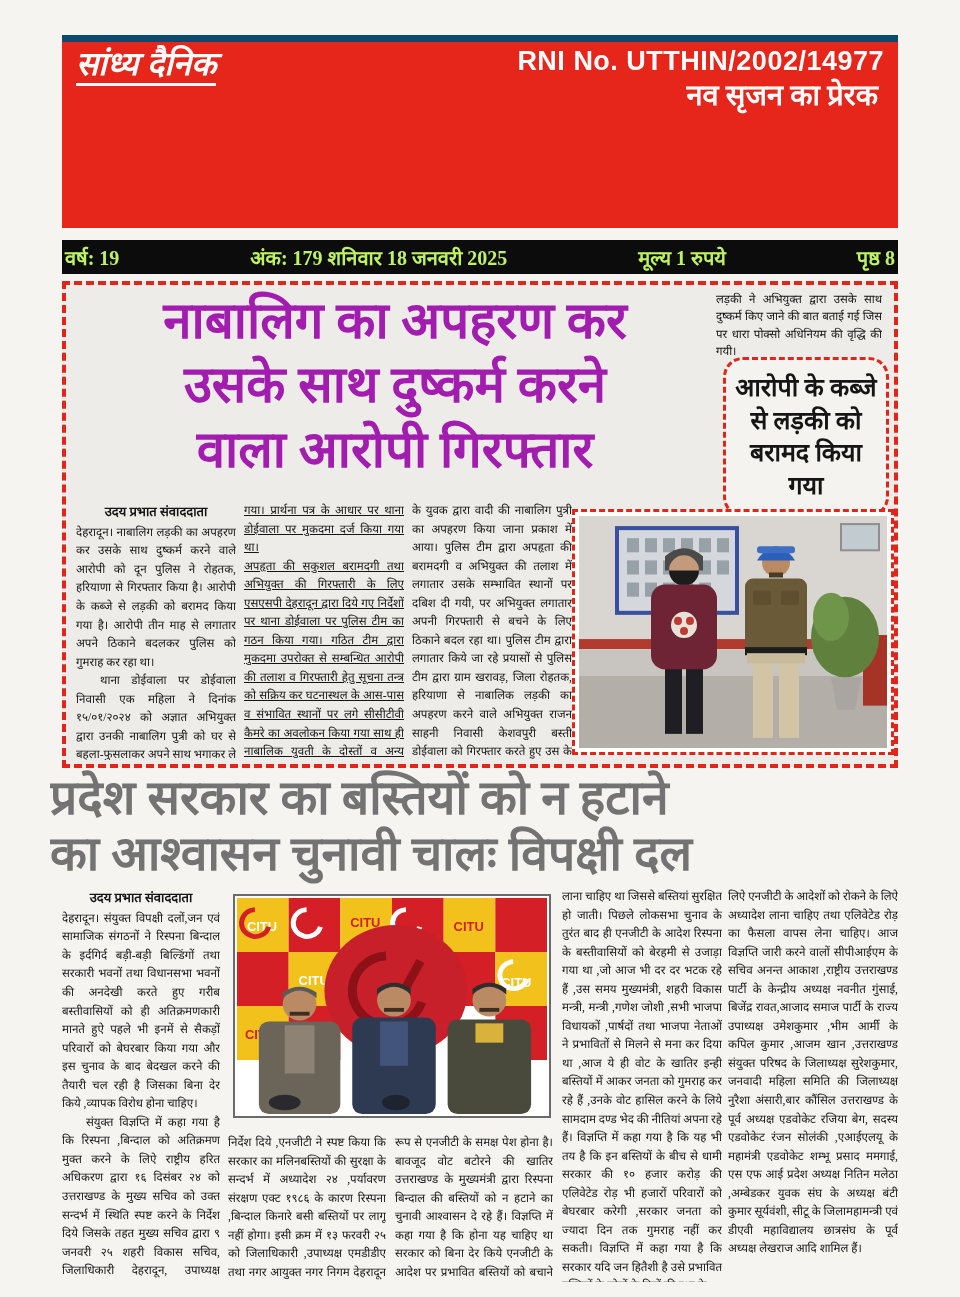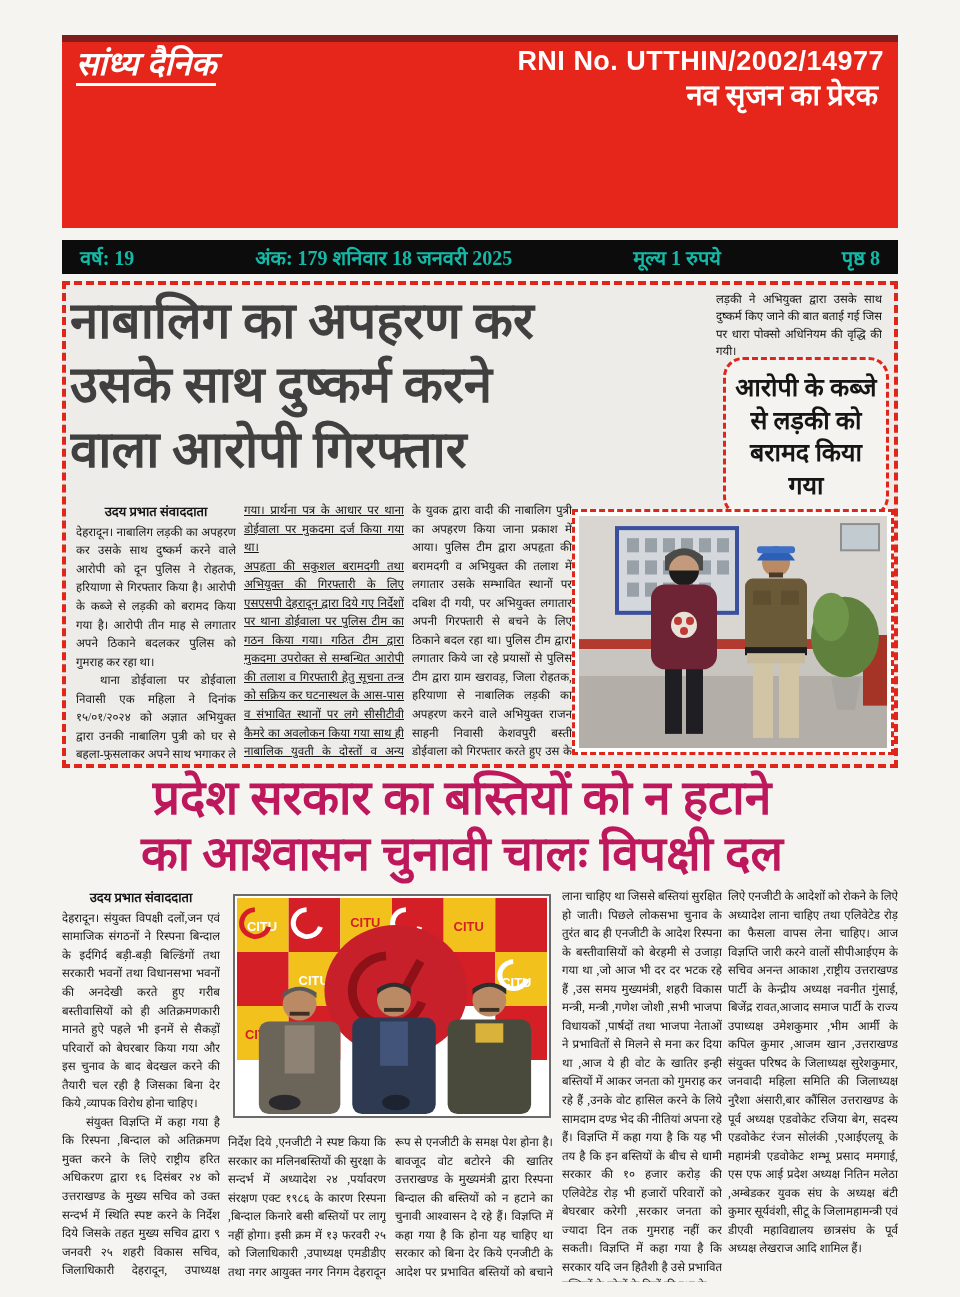--- a/index.html
+++ b/index.html
@@ -6,49 +6,49 @@
   .page {
     position:relative; width:960px; height:1297px;
     background:#f5f4f1; overflow:hidden;
     font-family:"Liberation Serif","DejaVu Serif",serif;
     color:#151515;
   }
   
   .masthead {
     position:absolute; left:62px; top:35px; width:836px; height:193px;
     background:#e6261a; color:#fff; box-sizing:border-box;
-    border-top:7px solid #7f1d1d; padding:4px 14px 2px;
+    border-top:7px solid #0c4a6e; padding:4px 14px 2px;
   }
   .mast-row1 { display:flex; justify-content:space-between; align-items:flex-start; }
   .tagline-top {
     font-size:33px; font-weight:bold; font-style:italic;
     border-bottom:3px solid #fff; padding-bottom:1px; line-height:1.1;
   }
   .rni { font-size:27px; font-weight:bold; font-family:"Liberation Sans","DejaVu Sans",sans-serif; letter-spacing:0.5px; }
   .mast-title {
     font-size:97px; font-weight:bold; text-align:center; line-height:1.0;
     white-space:nowrap; overflow:hidden; margin-top:-10px; letter-spacing:1px;
   }
   .mast-sub { text-align:right; font-size:29px; font-weight:bold; margin-top:-12px; padding-right:6px; }
   
   .datebar {
     position:absolute; left:62px; top:240px; width:836px; height:34px;
-    background:#0c0c0c; color:#14b8a6; box-sizing:border-box;
+    background:#0c0c0c; color:#bef264; box-sizing:border-box;
     display:flex; align-items:center; justify-content:space-between;
-    padding:0 18px; font-size:20px; font-weight:bold;
+    padding:0 3px; font-size:20px; font-weight:bold;
   }
   
   .article1 {
     position:absolute; left:62px; top:281px; width:836px; height:487px;
     box-sizing:border-box; border:4px dashed #e0261a; background:#edece8;
   }
   .a1-headline {
     position:absolute; left:4px; top:4px; width:650px; height:208px;
-    font-size:51px; font-weight:bold; line-height:1.26;
-    color:#404040; overflow:hidden;
+    font-size:51px; font-weight:bold; text-align:center; line-height:1.26;
+    color:#a21caf; overflow:hidden;
   }
   .a1-sidenote {
     position:absolute; right:12px; top:6px; width:166px; height:112px;
     font-size:11.5px; line-height:1.5; text-align:justify; overflow:hidden;
   }
   .a1-box {
     position:absolute; right:5px; top:72px; width:152px; height:146px;
     border:3px dashed #e0261a; border-radius:20px; background:#f4f3ef;
     display:flex; align-items:center; justify-content:center;
     text-align:center; font-size:25px; font-weight:bold; line-height:1.3;
@@ -65,22 +65,22 @@
   .para { margin:0; }
   .para.indent { text-indent:24px; }
   
   .photo1 {
     position:absolute; left:506px; top:224px; width:322px; height:246px;
     border:3px dashed #e0261a; background:#fdfdfc; box-sizing:border-box; padding:4px;
   }
   .photo1 svg { display:block; width:100%; height:100%; }
   
   .a2-headline {
-    position:absolute; left:44px; top:770px; width:836px; height:114px;
-    font-size:48px; font-weight:bold; line-height:1.17; color:#be185d; overflow:hidden;text-align:center;
+    position:absolute; left:50px; top:770px; width:836px; height:114px;
+    font-size:48px; font-weight:bold; line-height:1.17; color:#737373; overflow:hidden;
   }
   .article2 { position:absolute; left:62px; top:888px; width:836px; height:396px; }
   .a2col {
     position:absolute; top:0; width:158px; height:394px;
     font-size:11.6px; line-height:1.6; text-align:justify; overflow:hidden;
   }
   .a2col.c1 { left:0; }
   .a2col.c2 { left:166px; top:246px; height:148px; }
   .a2col.c3 { left:333px; top:246px; height:148px; }
   .a2col.c4 { left:500px; width:160px; }

